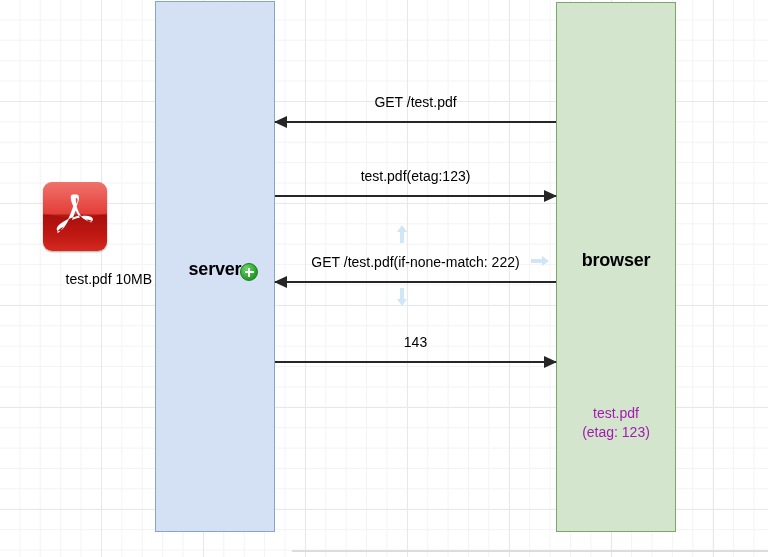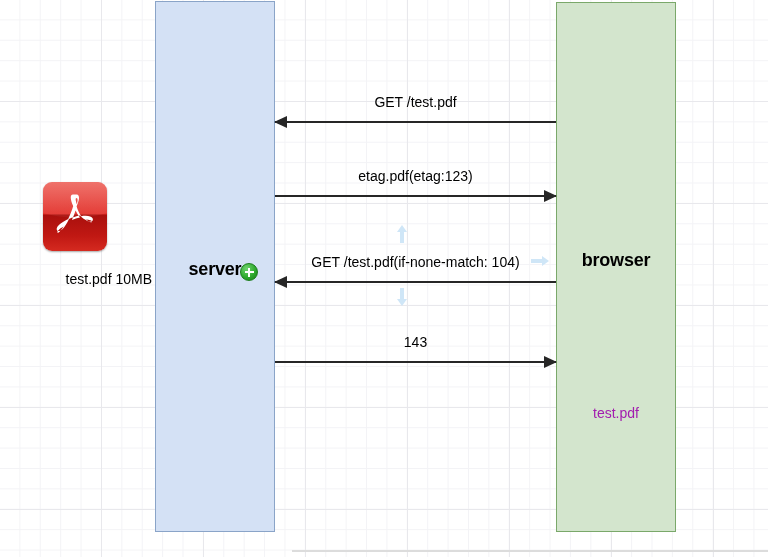--- a/index.html
+++ b/index.html
@@ -243,39 +243,40 @@
 
   <div id="server-box" class="actor-box">
     <div id="server-title" class="actor-title">server</div>
   </div>
   <div id="server-plus-badge"></div>
 
   <div id="browser-box" class="actor-box">
     <div id="browser-title" class="actor-title">browser</div>
     <div id="browser-note" class="actor-note">
       <div>test.pdf</div>
+      <div>(etag: 123)</div>
     </div>
   </div>
 
   <div id="msg-1" class="msg to-left">
     <div class="line"></div>
     <div class="head"></div>
     <div class="label">GET /test.pdf</div>
   </div>
 
   <div id="msg-2" class="msg to-right">
     <div class="line"></div>
     <div class="head"></div>
-    <div class="label">etag.pdf(etag:123)</div>
+    <div class="label">test.pdf(etag:123)</div>
   </div>
 
   <div id="msg-3" class="msg to-left">
     <div class="line"></div>
     <div class="head"></div>
-    <div class="label">GET /test.pdf(if-none-match: 104)</div>
+    <div class="label">GET /test.pdf(if-none-match: 222)</div>
   </div>
 
   <div id="msg-4" class="msg to-right">
     <div class="line"></div>
     <div class="head"></div>
     <div class="label">143</div>
   </div>
 
   <div id="hint-up" class="hint">
     <div class="tip"></div>

